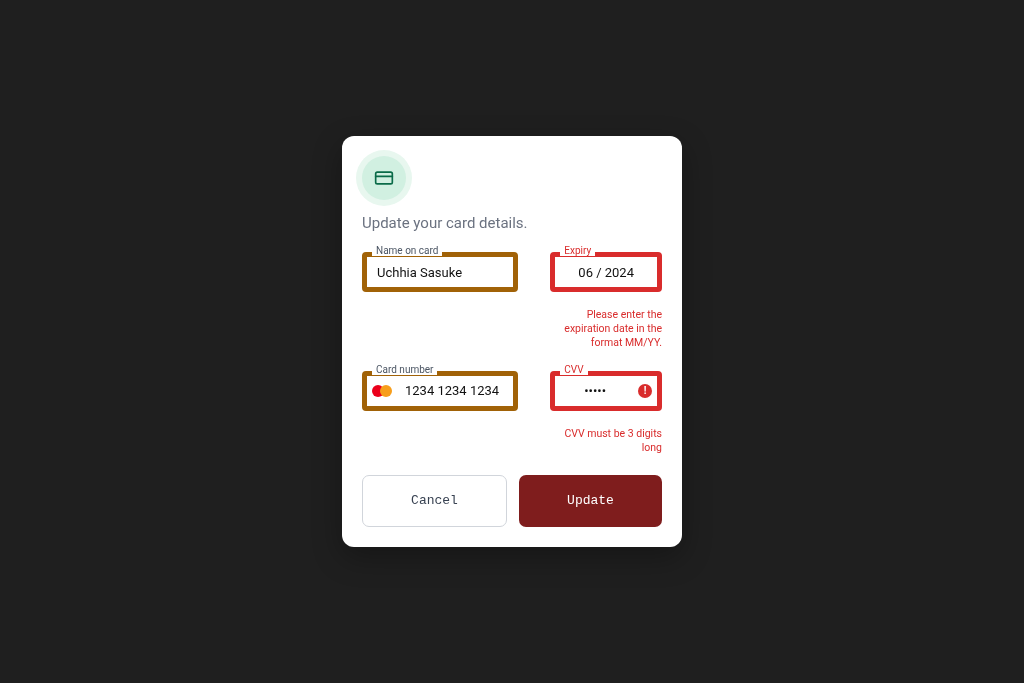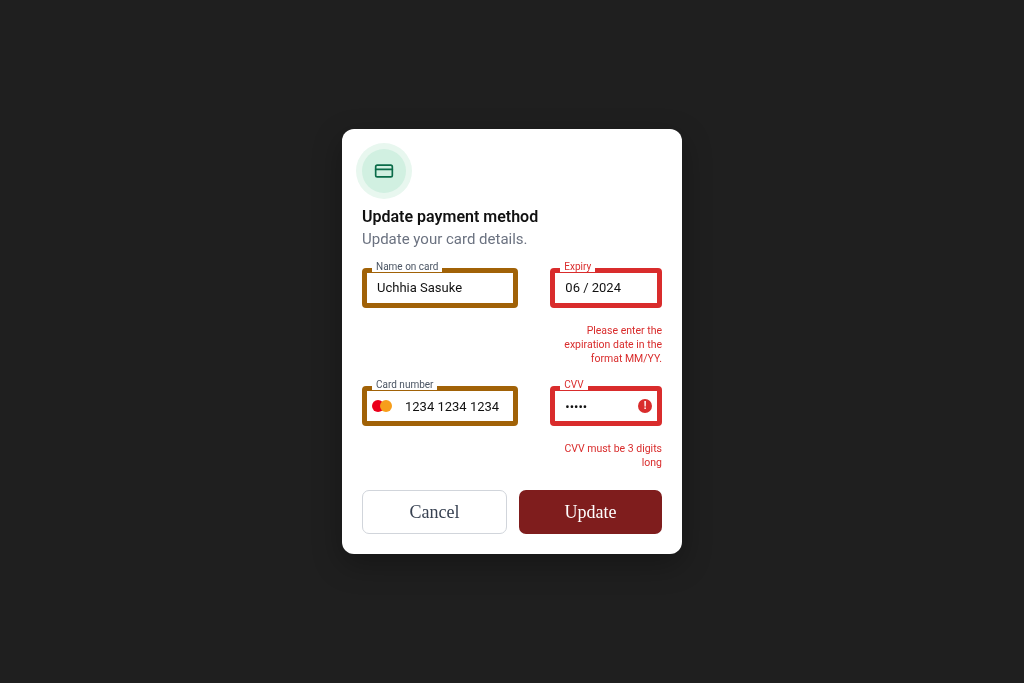--- a/index.html
+++ b/index.html
@@ -93,20 +93,21 @@
       outline: none;
     }
     .field-input.with-icon-left {
       padding-left: 38px;
     }
     .field-input.with-icon-right {
       padding-right: 32px;
     }
     .field-input.error {
       border-color: #d92c2c;
+      text-align: center;
     }
     .field-error-text {
       font-size: 10.5px;
       color: #d92c2c;
       margin-top: 16px;
       line-height: 1.35;
       text-align: right;
     }
     .card-brand {
       position: absolute;
@@ -149,27 +150,27 @@
       font-weight: 700;
       line-height: 1;
     }
     .button-row {
       display: flex;
       gap: 12px;
       margin-top: 14px;
     }
     .btn {
       flex: 1;
-      height: 44px;
+      height: 52px;
       border-radius: 7px;
-      font-size: 18px;
+      font-size: 13px;
       font-weight: 500;
       cursor: pointer;
       border: none;
-      font-family: Liberation Serif, serif;
+      font-family: Liberation Mono, monospace;
     }
     .btn-secondary {
       background: #fff;
       border: 1px solid #d1d5db;
       color: #374151;
     }
     .btn-primary {
       background: #7f1d1d;
       color: #fff;
     }
@@ -179,21 +180,20 @@
 
 <div class="modal">
 
   <div class="icon-badge">
     <svg viewBox="0 0 24 24" fill="none" stroke-width="2" stroke-linecap="round" stroke-linejoin="round">
       <rect x="2" y="5" width="20" height="14" rx="2"></rect>
       <line x1="2" y1="10" x2="22" y2="10"></line>
     </svg>
   </div>
 
-  <h2 class="title">Update payment method</h2>
   <p class="subtitle">Update your card details.</p>
 
   <div class="form-row">
     <div class="field field-wide">
       <span class="field-label">Name on card</span>
       <input type="text" class="field-input" value="Uchhia Sasuke" style="">
     </div>
     <div class="field field-narrow">
       <span class="field-label error">Expiry</span>
       <input type="text" class="field-input error" value="06 / 2024" style="">

